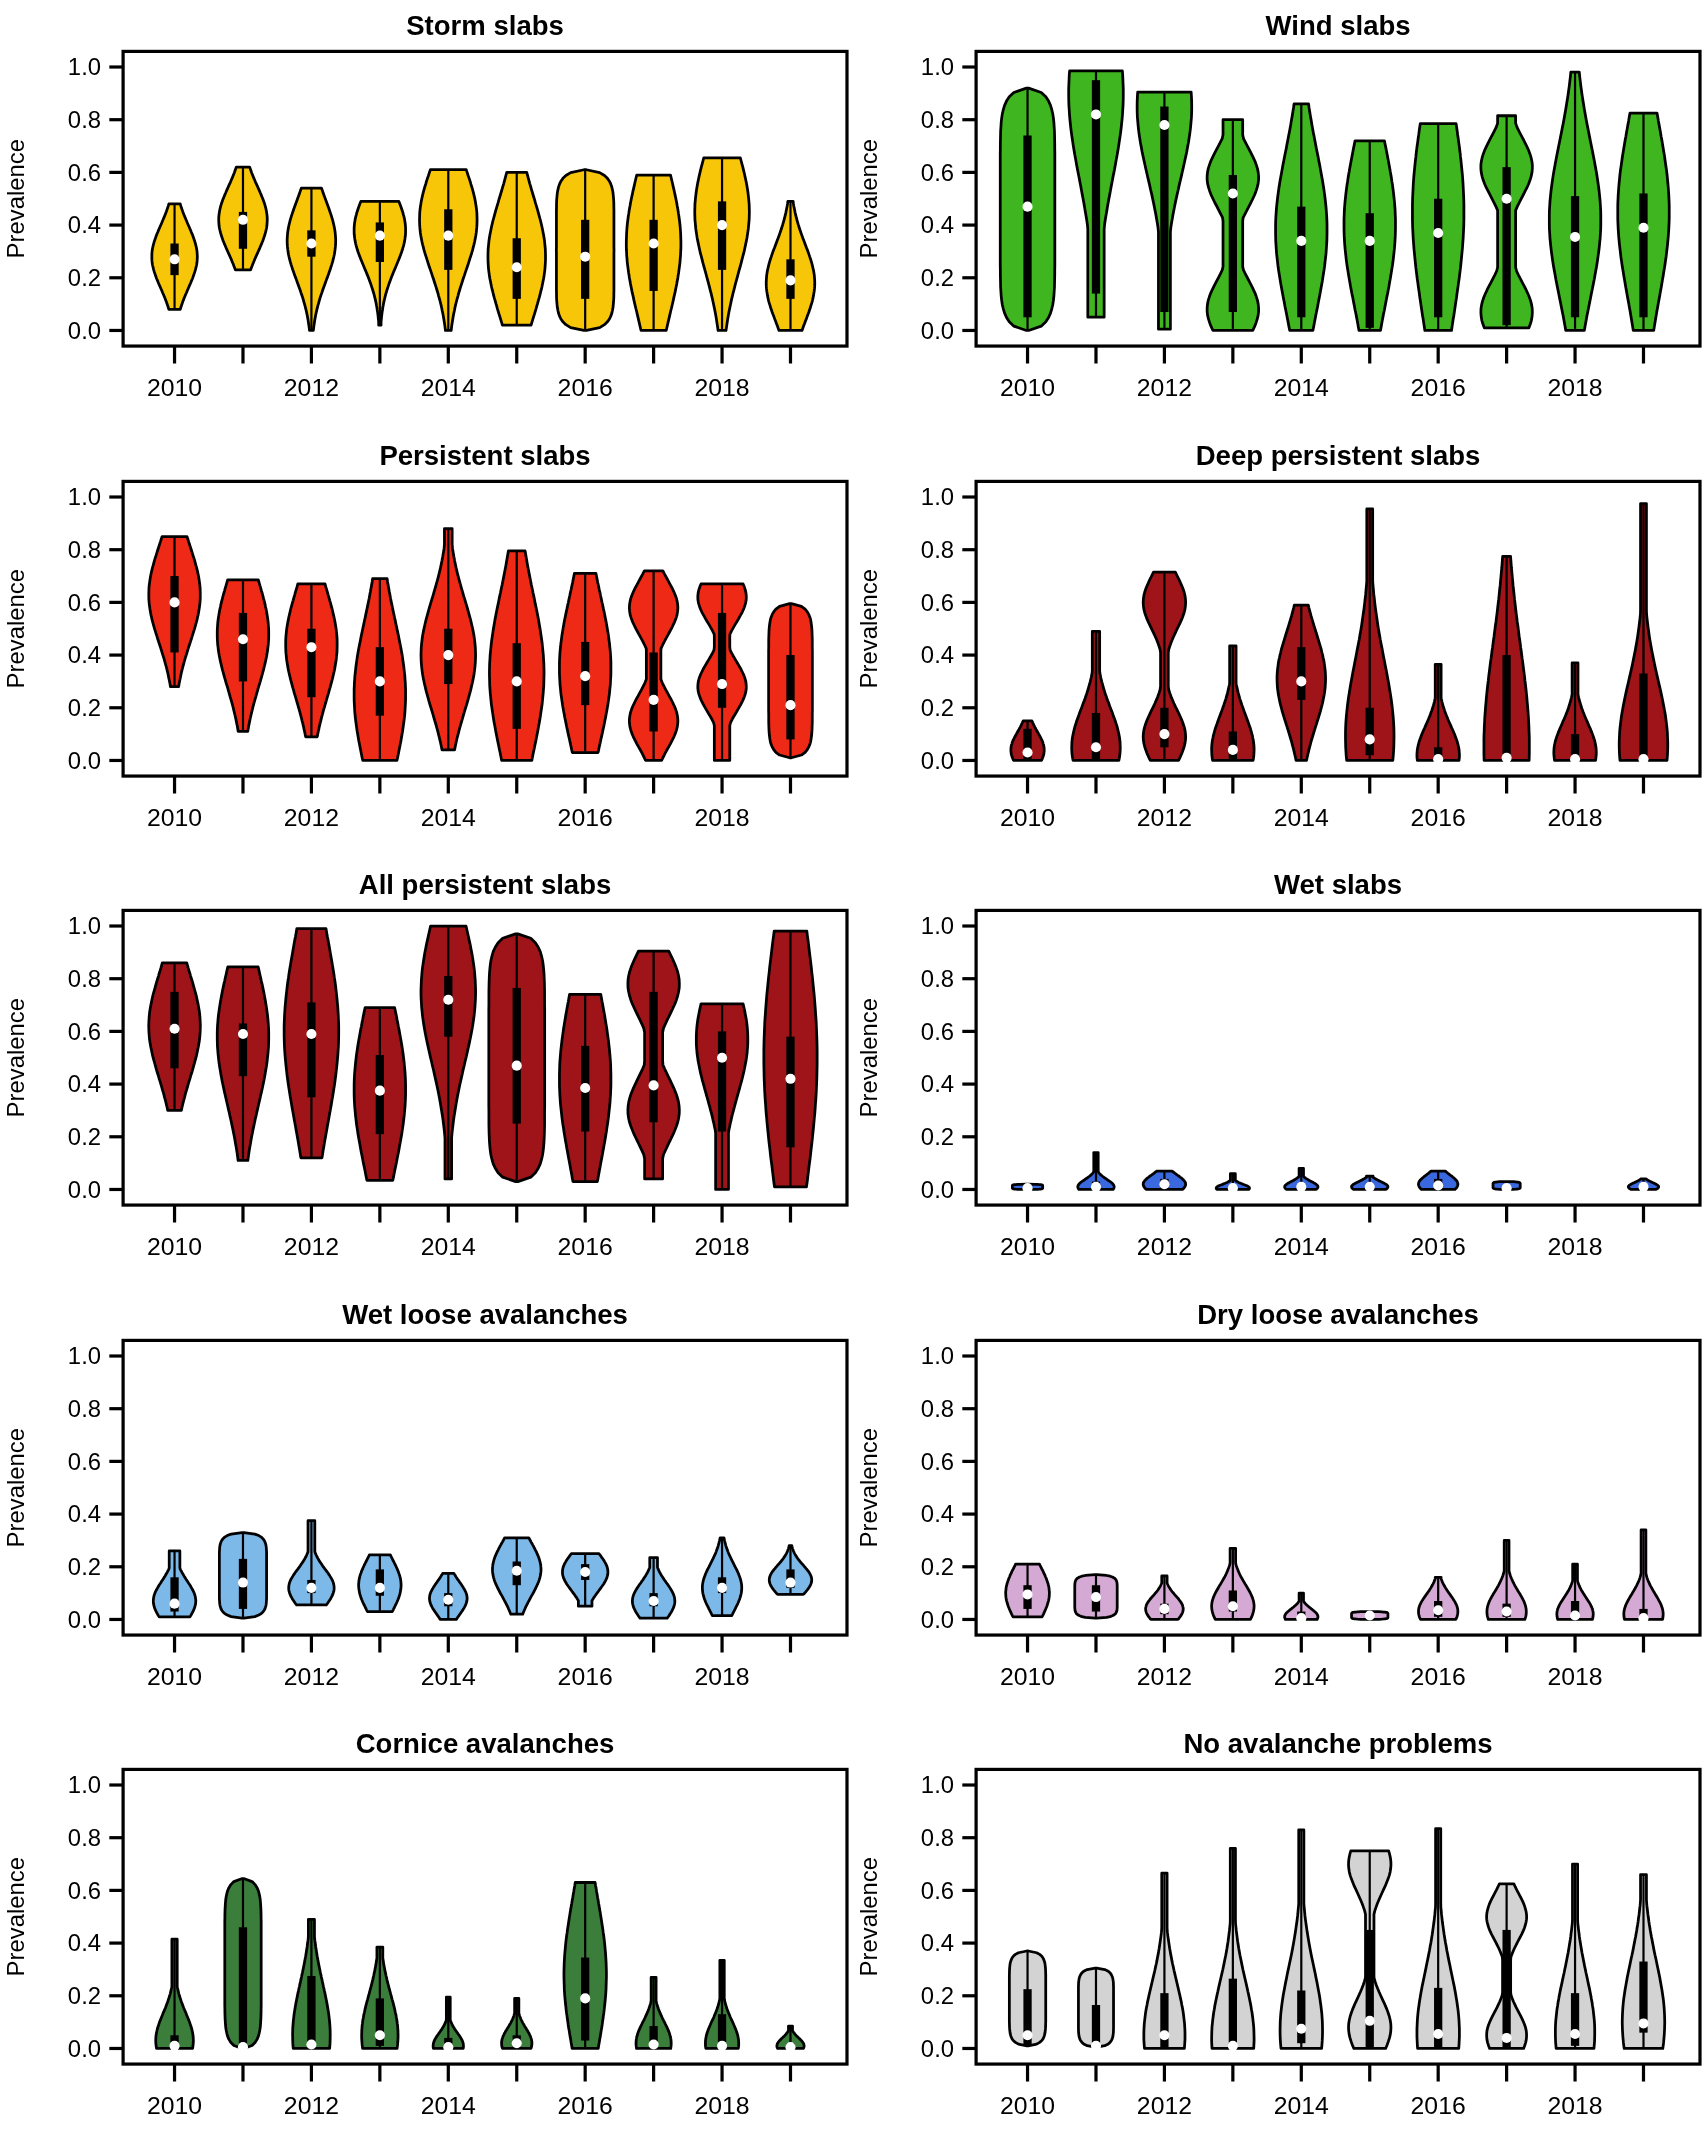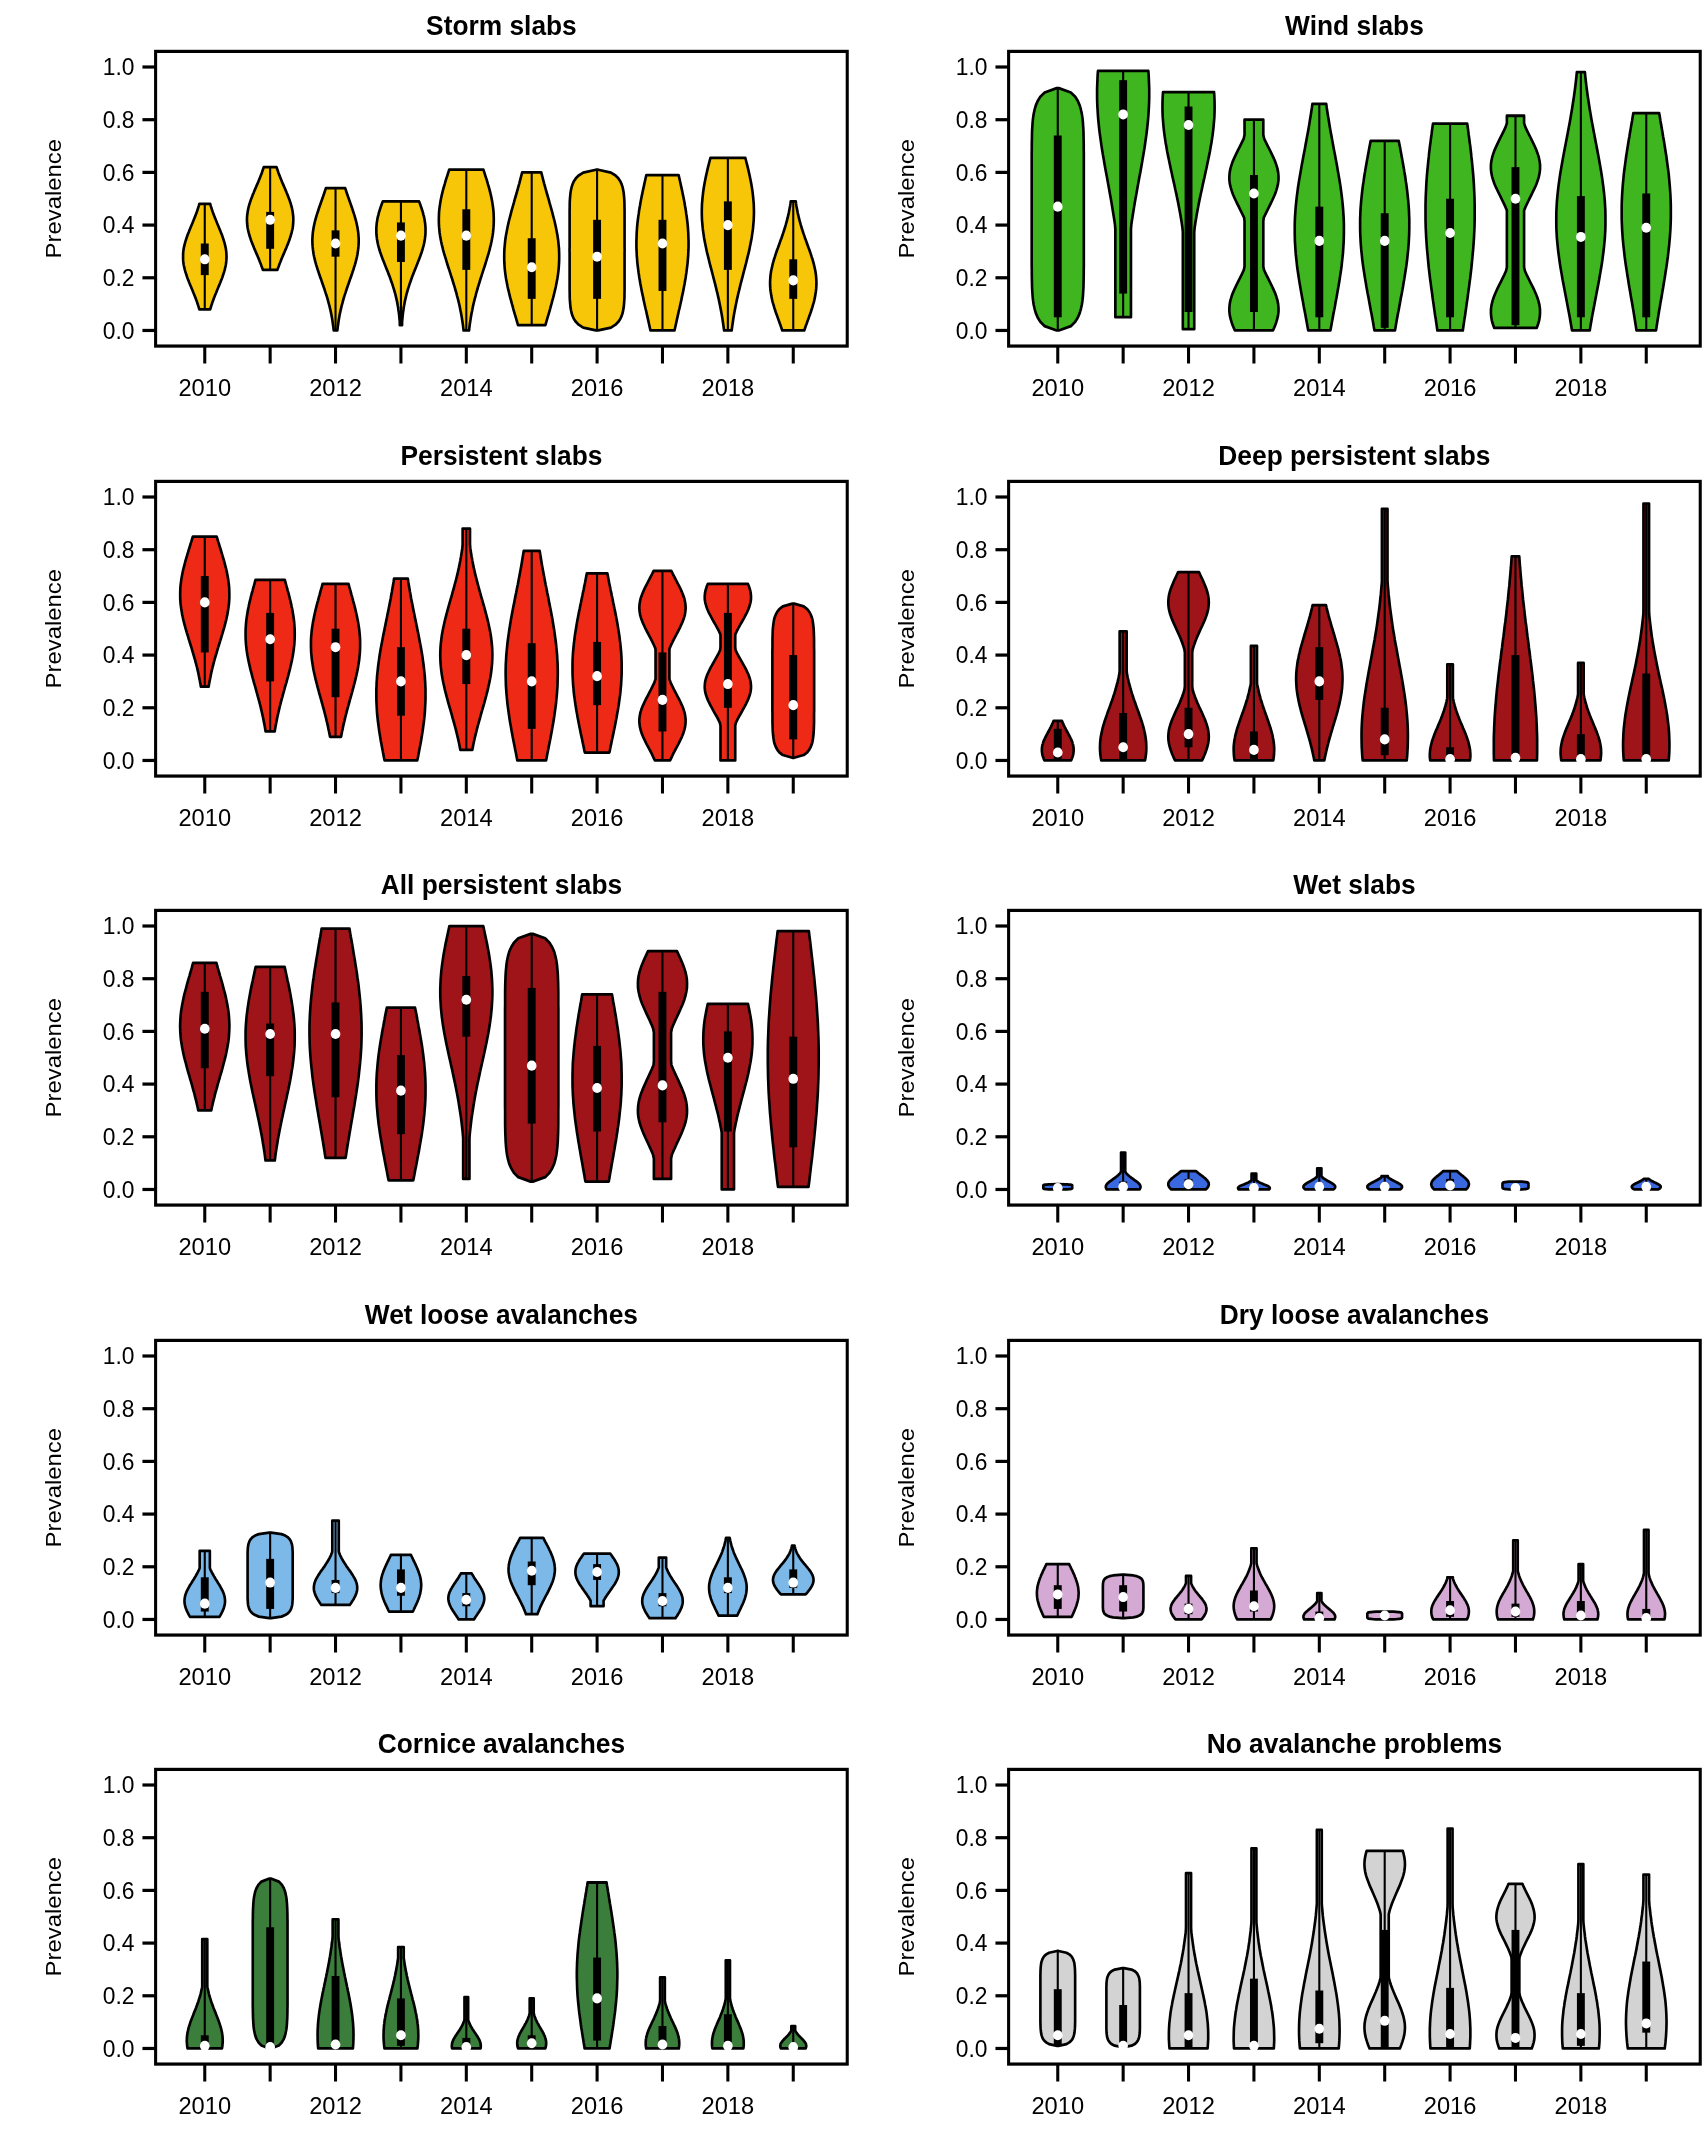--- a/index.html
+++ b/index.html
@@ -4,21 +4,21 @@
 <style>
   html,body{margin:0;padding:0;background:#ffffff;}
   body{width:1705px;height:2148px;}
   #figure-grid{
     display:grid;
     width:1705px;height:2148px;
     grid-template-columns:1fr 1fr;
     grid-template-rows:repeat(5,1fr);
     background:#ffffff;
   }
-  .panel{position:relative;overflow:hidden;padding-left:38px;}
+  .panel{position:relative;overflow:hidden;}
   .panel svg{display:block;width:100%;height:100%;}
   text{font-family:"Liberation Sans", sans-serif;fill:#000;}
   .title-text{font-size:30px;font-weight:bold;}
   .ytick-text{font-size:26px;}
   .xtick-text{font-size:27px;}
   .ylab-text{font-size:26px;}
 </style>
 </head>
 <body>
 

